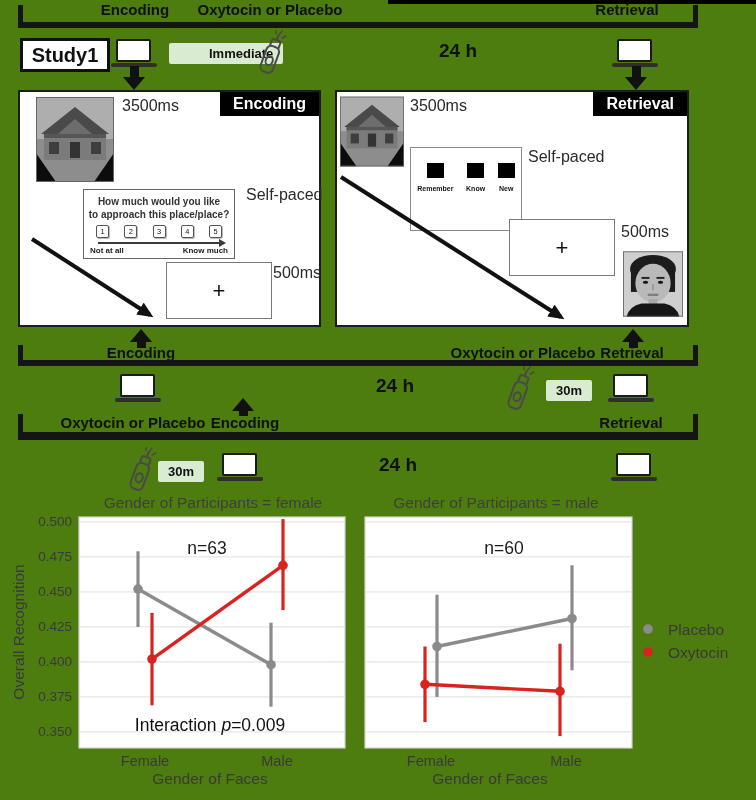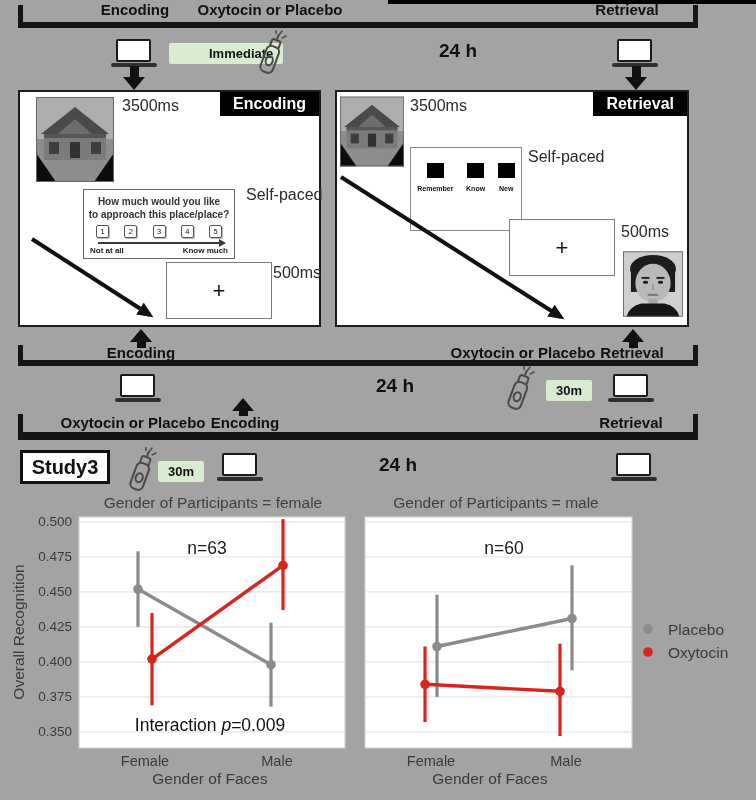--- a/index.html
+++ b/index.html
@@ -1,16 +1,16 @@
 <!DOCTYPE html>
 <html><head>
 <meta charset="utf-8">
 <style>
   html,body{margin:0;padding:0;background:#fff;}
-  .fig{position:relative;width:756px;height:800px;background:#a3a3a3;overflow:hidden;
+  .fig{position:relative;width:756px;height:800px;background:#4d7c0f;overflow:hidden;
        font-family:"Liberation Sans",sans-serif;color:#111;}
   .abs{position:absolute;}
   .tl-label{font-weight:700;font-size:15px;color:#111;text-align:center;white-space:nowrap;}
   
   .bracket{position:absolute;}
   .bracket .bar{position:absolute;left:0;right:0;bottom:0;height:6px;background:#151515;}
   .bracket .tick{position:absolute;top:0;bottom:0;width:5px;background:#151515;}
   .bracket .tick.r{right:0;} .bracket .tick.l{left:0;}
   .bracket.thick .bar{height:8px;}
   
@@ -67,20 +67,23 @@
 
   <div class="abs tl-label" style="left:85px;top:1px;width:100px;">Encoding</div>
   <div class="abs tl-label" style="left:170px;top:1px;width:200px;">Oxytocin or Placebo</div>
   <div class="abs tl-label" style="left:577px;top:1px;width:100px;">Retrieval</div>
   <div class="bracket" style="left:18px;top:5px;width:680px;height:23px;">
     <span class="tick l"></span>
       <span class="bar"></span>
       <span class="tick r"></span>
   </div>
 
+  <div class="study-box" style="left:20px;top:38px;">
+    <span>Study1</span>
+  </div>
   <span class="laptop" style="left:111px;top:39px;">
     <span class="screen"></span>
       <span class="base"></span>
     </span>
   <span class="badge" style="left:169px;top:43px;padding-left:40px;">Immediate</span>
   <svg class="abs" style="left:252px;top:30px;" width="36" height="46" viewBox="0 0 36 46">
     <g fill="none" stroke="#4a4a4a" stroke-width="2" stroke-linecap="round">
       <g transform="rotate(20 18 30)">
         <rect x="11" y="16" width="13" height="27" rx="5"></rect>
         <ellipse cx="17.5" cy="31" rx="3.5" ry="4.5"></ellipse>
@@ -269,23 +272,20 @@
 
   <div class="abs tl-label" style="left:33px;top:414px;width:200px;">Oxytocin or Placebo</div>
   <div class="abs tl-label" style="left:195px;top:414px;width:100px;">Encoding</div>
   <div class="abs tl-label" style="left:581px;top:414px;width:100px;">Retrieval</div>
   <div class="bracket thick" style="left:18px;top:414px;width:680px;height:26px;">
     <span class="tick l"></span>
       <span class="bar"></span>
       <span class="tick r"></span>
   </div>
 
-  <div class="study-box" style="left:20px;top:450px;">
-    <span>Study3</span>
-  </div>
   <svg class="abs" style="left:122px;top:447px;" width="36" height="46" viewBox="0 0 36 46">
     <g fill="none" stroke="#4a4a4a" stroke-width="2" stroke-linecap="round">
       <g transform="rotate(20 18 30)">
         <rect x="11" y="16" width="13" height="27" rx="5"></rect>
         <ellipse cx="17.5" cy="31" rx="3.5" ry="4.5"></ellipse>
         <path d="M13 16 L13 11 Q13 9 15 9 L20 9 Q22 9 22 11 L22 16"></path>
         <line x1="17.5" y1="9" x2="17.5" y2="4"></line>
       </g>
       <g stroke-width="1.5">
         <line x1="27" y1="5" x2="30" y2="1"></line>

